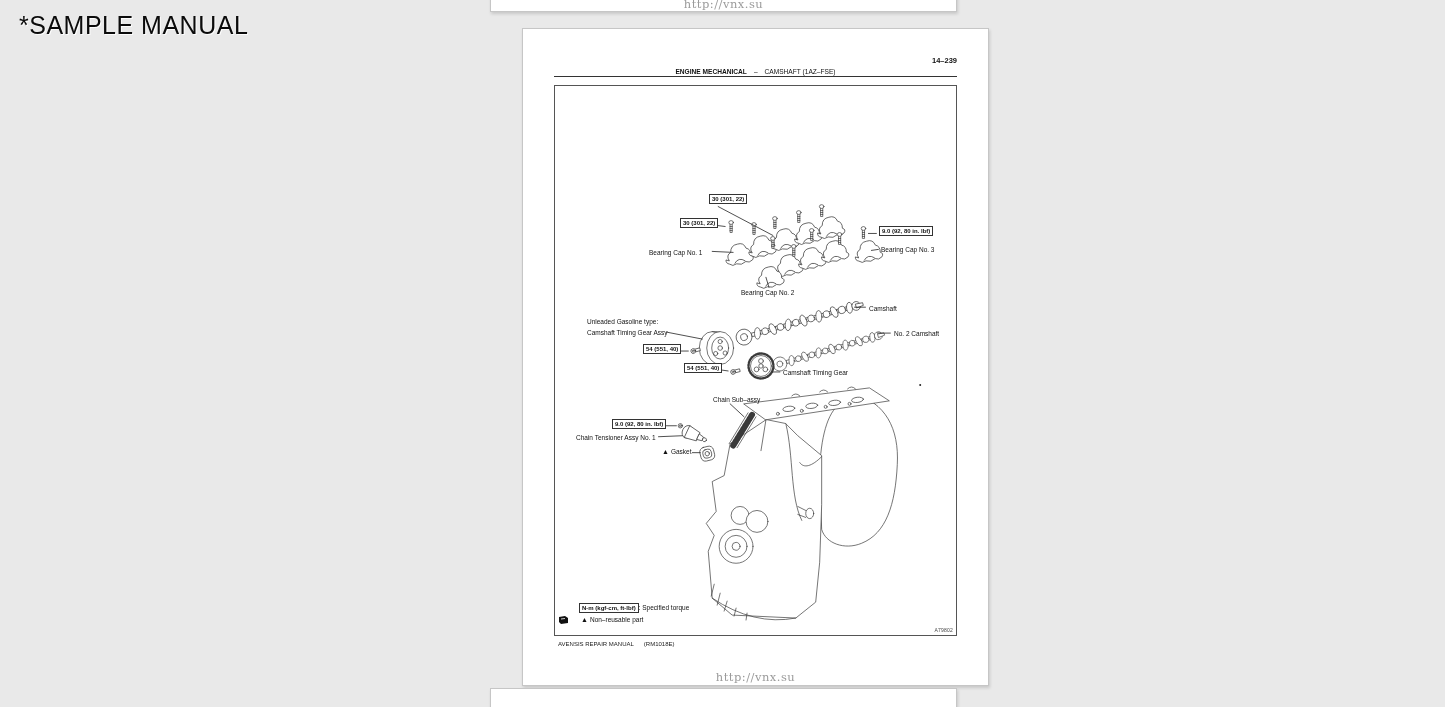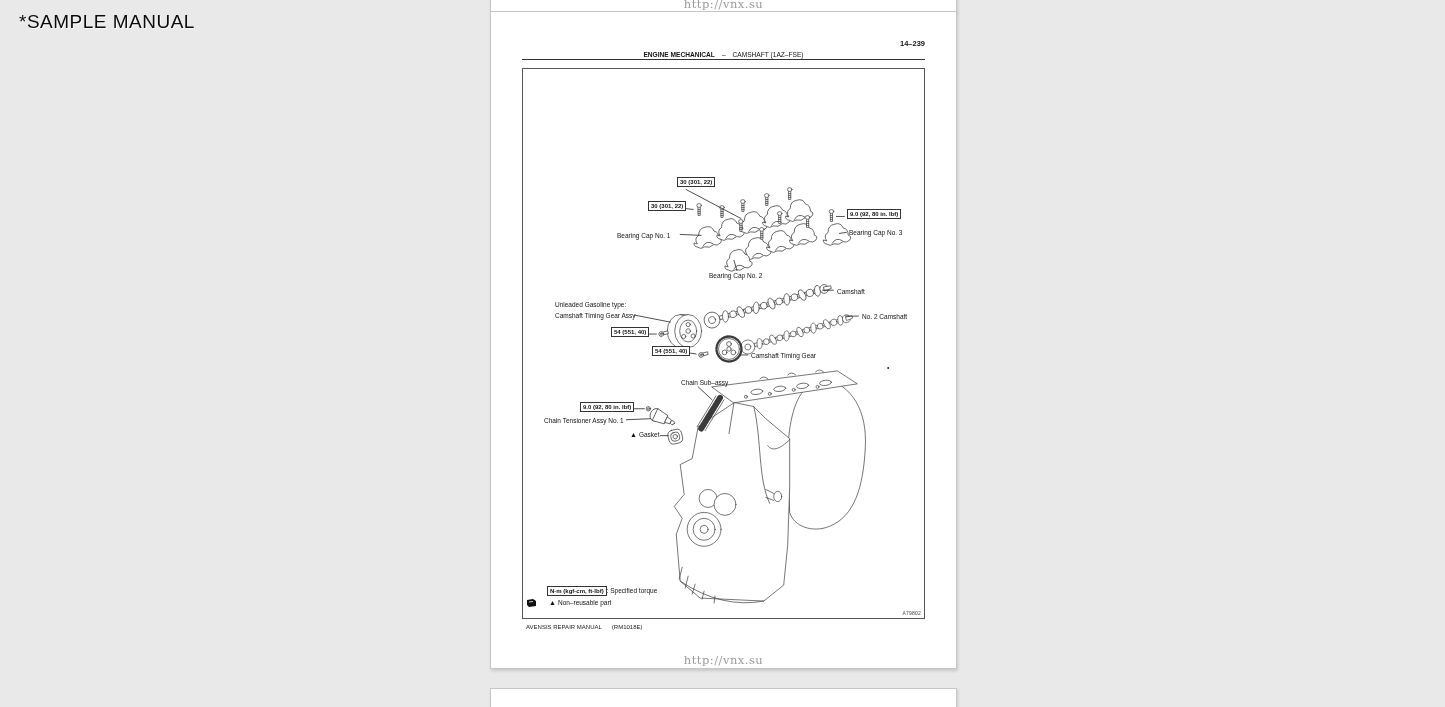--- a/index.html
+++ b/index.html
@@ -1,23 +1,23 @@
 <!DOCTYPE html>
 <html><head>
 <meta charset="utf-8">
 <style>
   html,body{margin:0;padding:0;background:#e9e9e9;}
   .canvas{position:relative;width:1445px;height:707px;background:#e9e9e9;overflow:hidden;
           font-family:"Liberation Sans",sans-serif;color:#111;}
-  .sample{position:absolute;left:19px;top:11px;font-size:19px;letter-spacing:.5px;color:#0b0b0b;
+  .sample{position:absolute;left:19px;top:11px;font-size:25px;letter-spacing:.5px;color:#0b0b0b;
           text-shadow:1px 1px 0 rgba(255,255,255,.9);}
   .page{position:absolute;left:490px;width:465px;background:#fff;border:1px solid #c6c6c6;
         box-shadow:1px 2px 3px rgba(0,0,0,.14);}
   .page.prev{top:-22px;height:32px;}
-  .page.main{top:11px;height:656px;}
+  .page.main{top:28px;height:656px;margin-left:32px;}
   .page.next{top:688px;height:40px;}
   .wm{position:absolute;left:0;right:0;text-align:center;font-family:"DejaVu Serif",serif;
       font-size:11.5px;color:#9b9b9b;letter-spacing:.5px;}
   .wm.at-bottom{bottom:0;}
   .wm.main-bottom{top:641px;}
   .pagenum{position:absolute;top:27px;right:31px;font-size:7.5px;font-weight:bold;}
   .hdr{position:absolute;top:39px;left:31px;width:403px;text-align:center;font-size:6.6px;white-space:nowrap;}
   .hdr .sec{font-weight:bold;}
   .hdr .sep{margin:0 7px;}
   .rule{position:absolute;top:47px;left:31px;width:403px;border-top:1.4px solid #333;}

